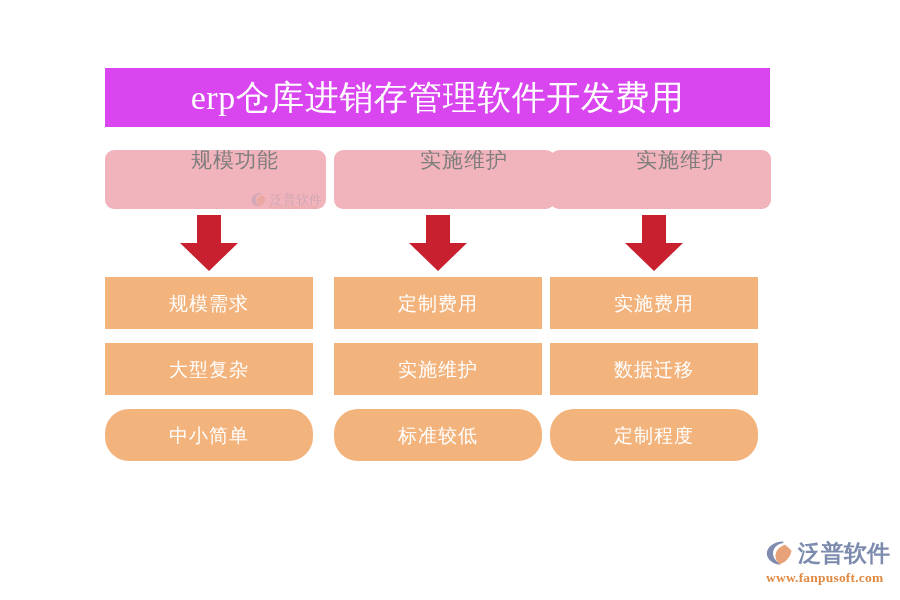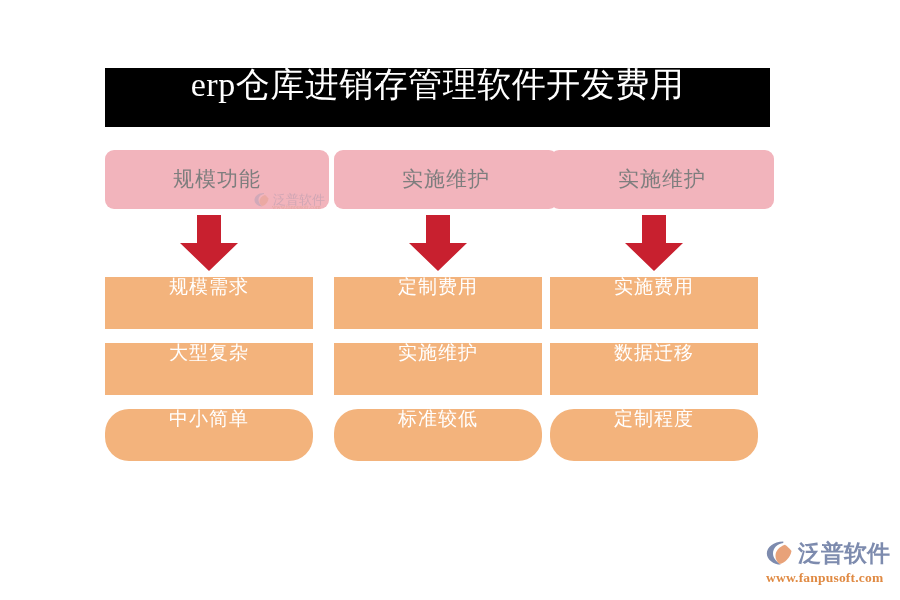--- a/index.html
+++ b/index.html
@@ -22,24 +22,24 @@
     background: #ffffff;
   }
 
   
   .title-banner {
     position: absolute;
     left: 105px;
     top: 68px;
     width: 665px;
     height: 59px;
-    background: #000000;
-    display: flex;
-    justify-content: center;
-    text-decoration: underline;
+    background: #d946ef;
+    display: flex;
+    align-items: center;
+    justify-content: center;
   }
   .title-banner .title-text {
     color: #ffffff;
     font-size: 34px;
     font-weight: normal;
     letter-spacing: 0.5px;
     line-height: 1;
     white-space: nowrap;
     font-family: "Liberation Serif", "DejaVu Serif", serif;
   }
@@ -50,28 +50,28 @@
     top: 150px;
     width: 208px;
   }
   .col-1 { left: 105px; }
   .col-2 { left: 334px; }
   .col-3 { left: 550px; }
 
   
   .header-card {
     position: relative;
-    width: 224px;
+    width: 182px;
     height: 59px;
     background: #F2B4BC;
     border-radius: 9px;
     display: flex;
-    align-items: center;
     justify-content: center;
     overflow: hidden;
+    padding-left: 39px;
   }
   .header-card .header-label {
     color: #7E7E7E;
     font-size: 21px;
     letter-spacing: 1px;
     line-height: 1;
     white-space: nowrap;
   }
 
   
@@ -115,20 +115,21 @@
     justify-content: center;
   }
   .arrow-svg { display: block; }
 
   
   .cell {
     width: 208px;
     height: 52px;
     background: #F3B37C;
     display: flex;
+    align-items: center;
     justify-content: center;
     margin-bottom: 14px;
   }
   .cell:last-child { margin-bottom: 0; border-radius: 24px; }
   .cell .cell-label {
     color: #ffffff;
     font-size: 19px;
     letter-spacing: 1px;
     line-height: 1;
     white-space: nowrap;

